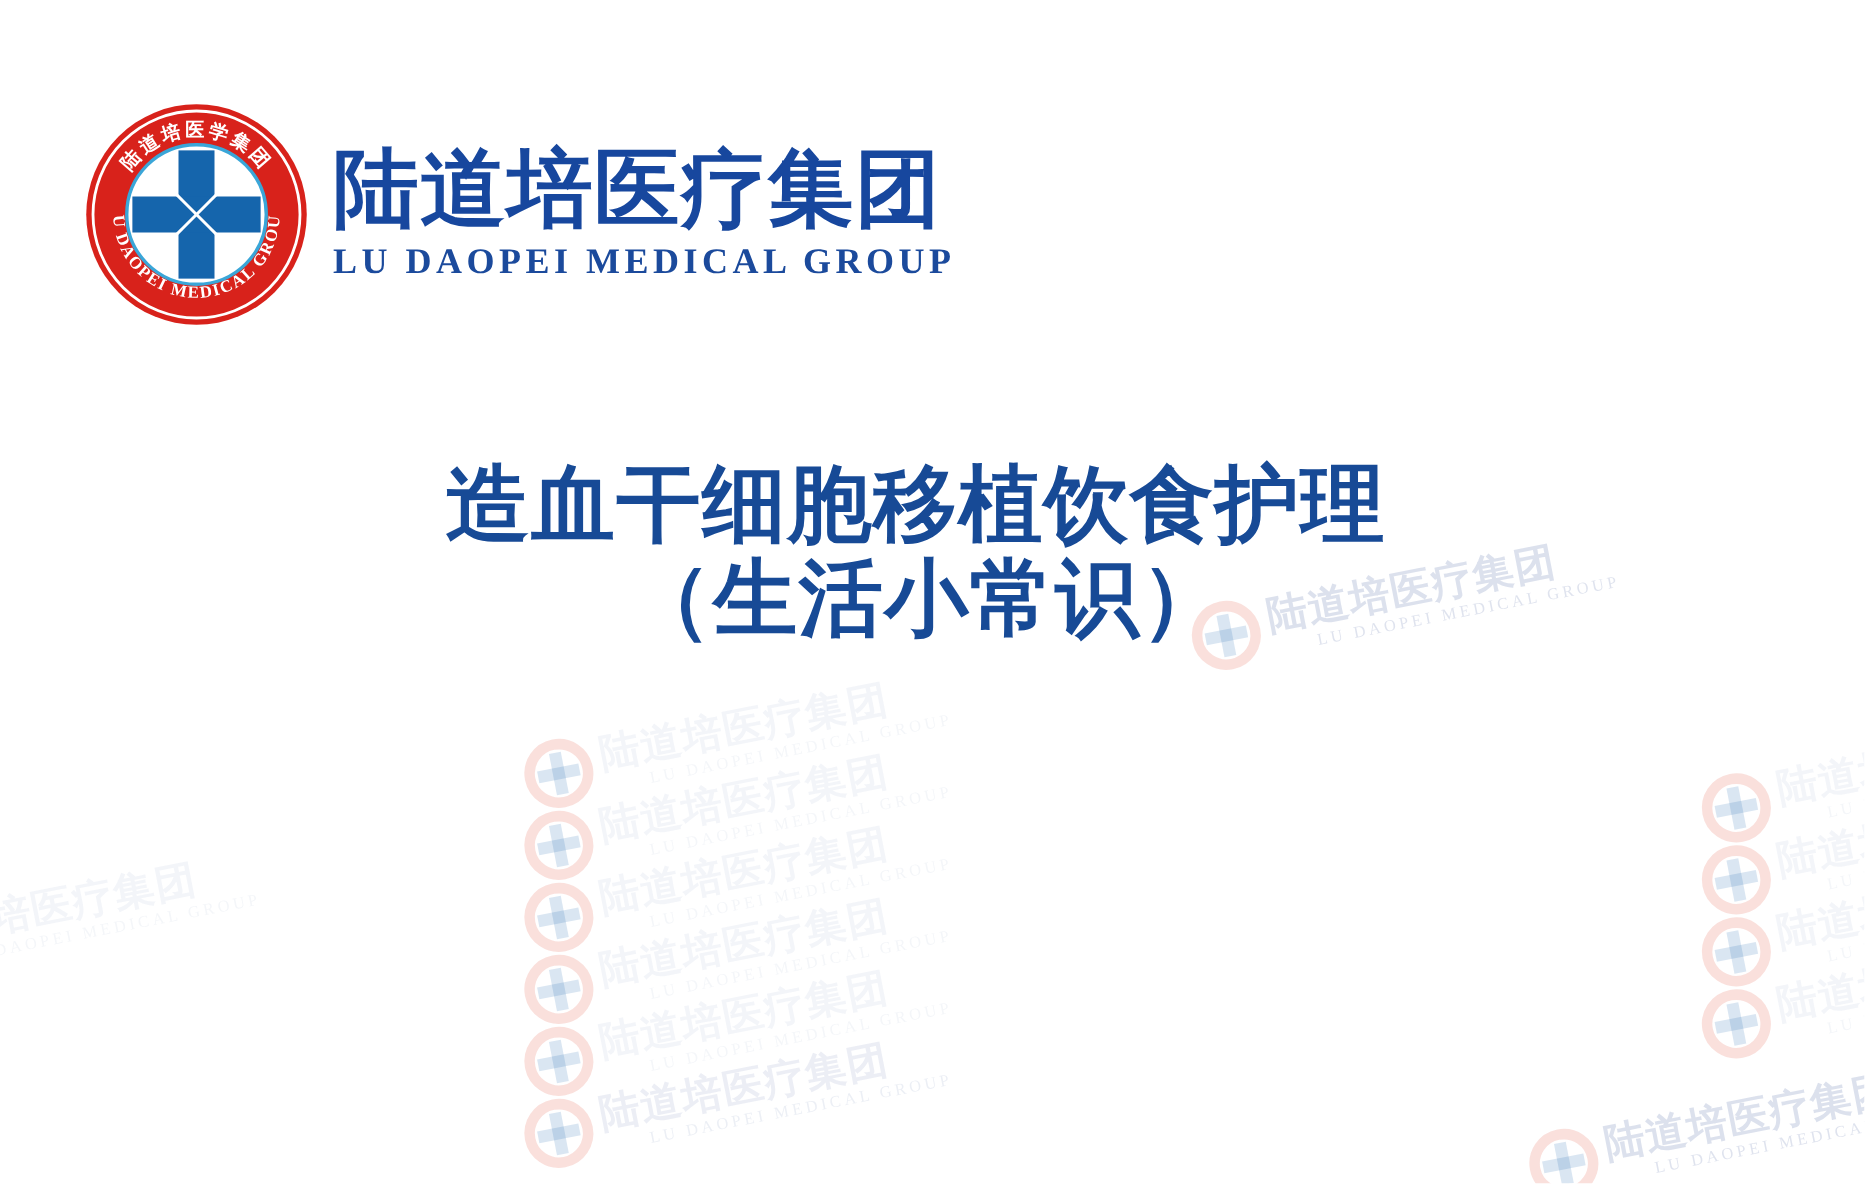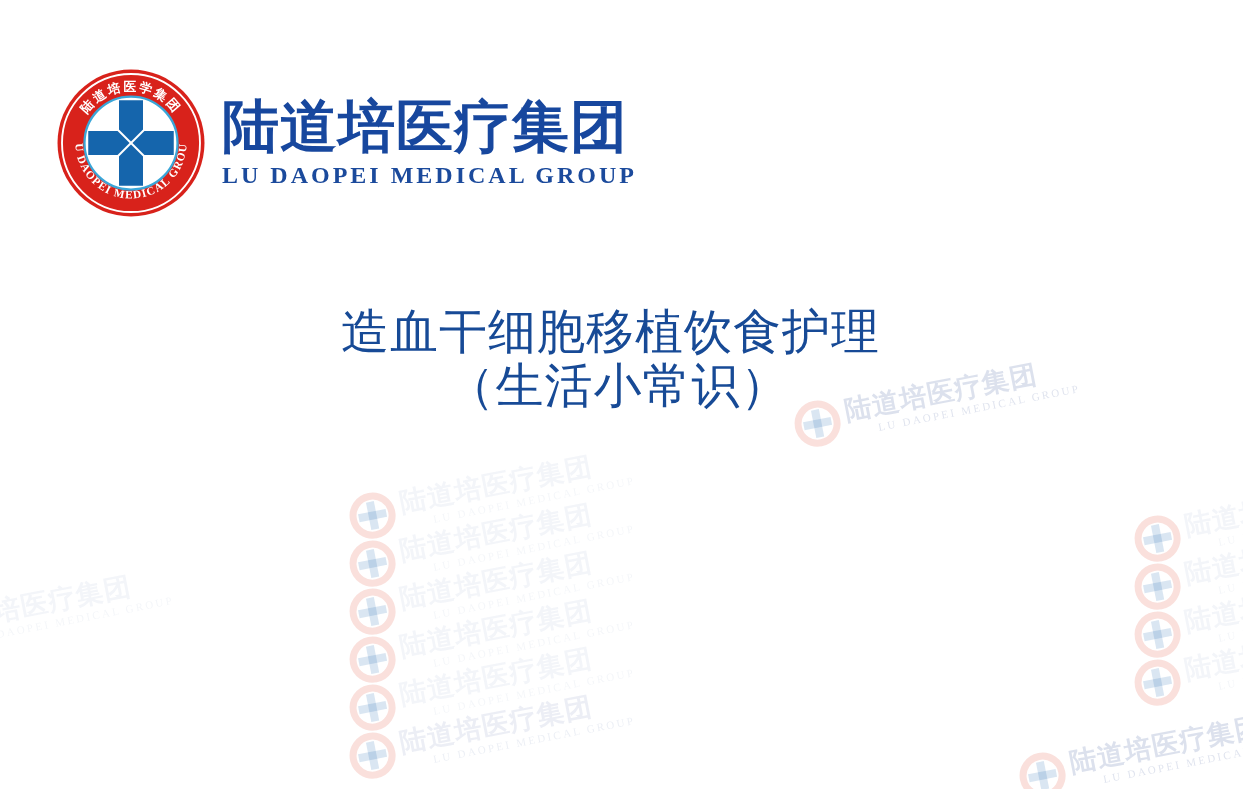--- a/index.html
+++ b/index.html
@@ -135,22 +135,22 @@
   .title-block {
     position: absolute;
     left: 0;
     top: 305px;
     width: 1243px;
     z-index: 3;
     text-align: center;
     pointer-events: none;
   }
   .title-line {
-    font-size: 48px;
-    font-weight: normal;
+    font-size: 56px;
+    font-weight: bold;
     color: #174a96;
     letter-spacing: 1px;
     line-height: 1.12;
     white-space: nowrap;
   }
   .title-line-1 {
     padding-right: 22px;
   }
   .title-line-2 {
     padding-right: 7px;

